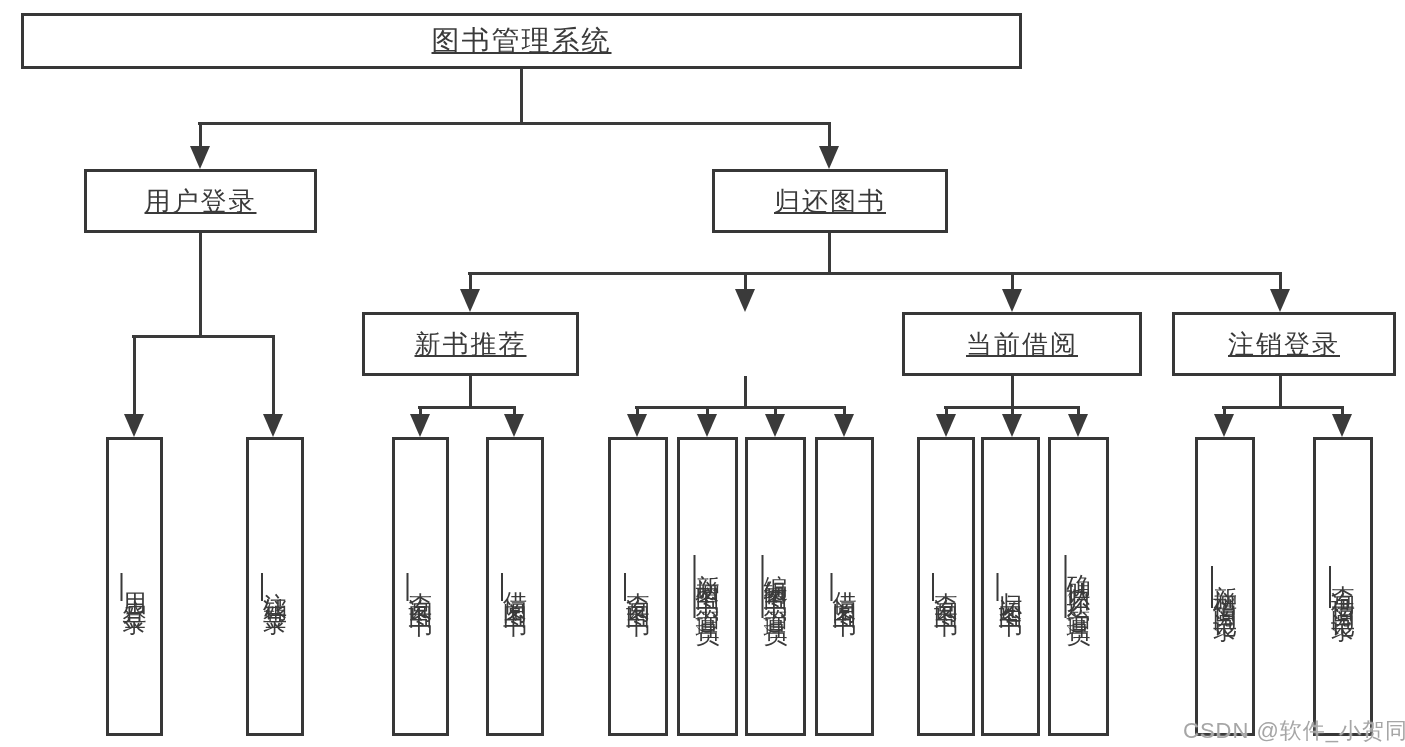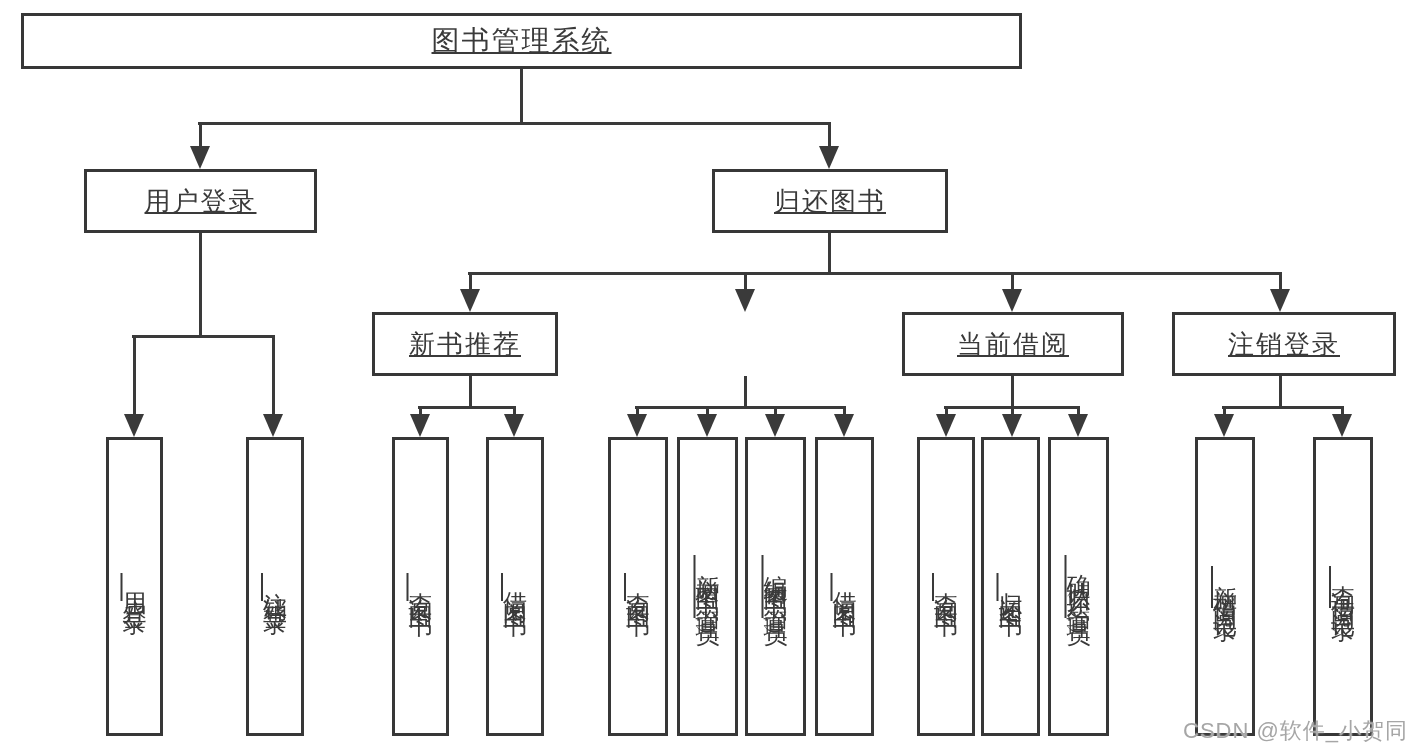--- a/index.html
+++ b/index.html
@@ -85,24 +85,24 @@
   <div class="hline" style="left:468px;top:272px;width:814px;"></div>
   <div class="vline" style="left:469px;top:272px;height:20px;"></div>
   <div class="arrow" style="left:460px;top:289px;"></div>
   <div class="vline" style="left:744px;top:272px;height:20px;"></div>
   <div class="arrow" style="left:735px;top:289px;"></div>
   <div class="vline" style="left:1011px;top:272px;height:20px;"></div>
   <div class="arrow" style="left:1002px;top:289px;"></div>
   <div class="vline" style="left:1279px;top:272px;height:20px;"></div>
   <div class="arrow" style="left:1270px;top:289px;"></div>
 
-  <div class="box hbox" style="left:372px;top:312px;width:186px;height:64px;">
+  <div class="box hbox" style="left:362px;top:312px;width:217px;height:64px;">
     <span>新书推荐</span>
   </div>
-  <div class="box hbox" style="left:902px;top:312px;width:222px;height:64px;">
+  <div class="box hbox" style="left:902px;top:312px;width:240px;height:64px;">
     <span>当前借阅</span>
   </div>
   <div class="box hbox" style="left:1172px;top:312px;width:224px;height:64px;">
     <span>注销登录</span>
   </div>
 
   <div class="vline" style="left:469px;top:376px;height:30px;"></div>
   <div class="hline" style="left:418px;top:406px;width:98px;"></div>
   <div class="vline" style="left:419px;top:406px;height:10px;"></div>
   <div class="arrow" style="left:410px;top:414px;"></div>

